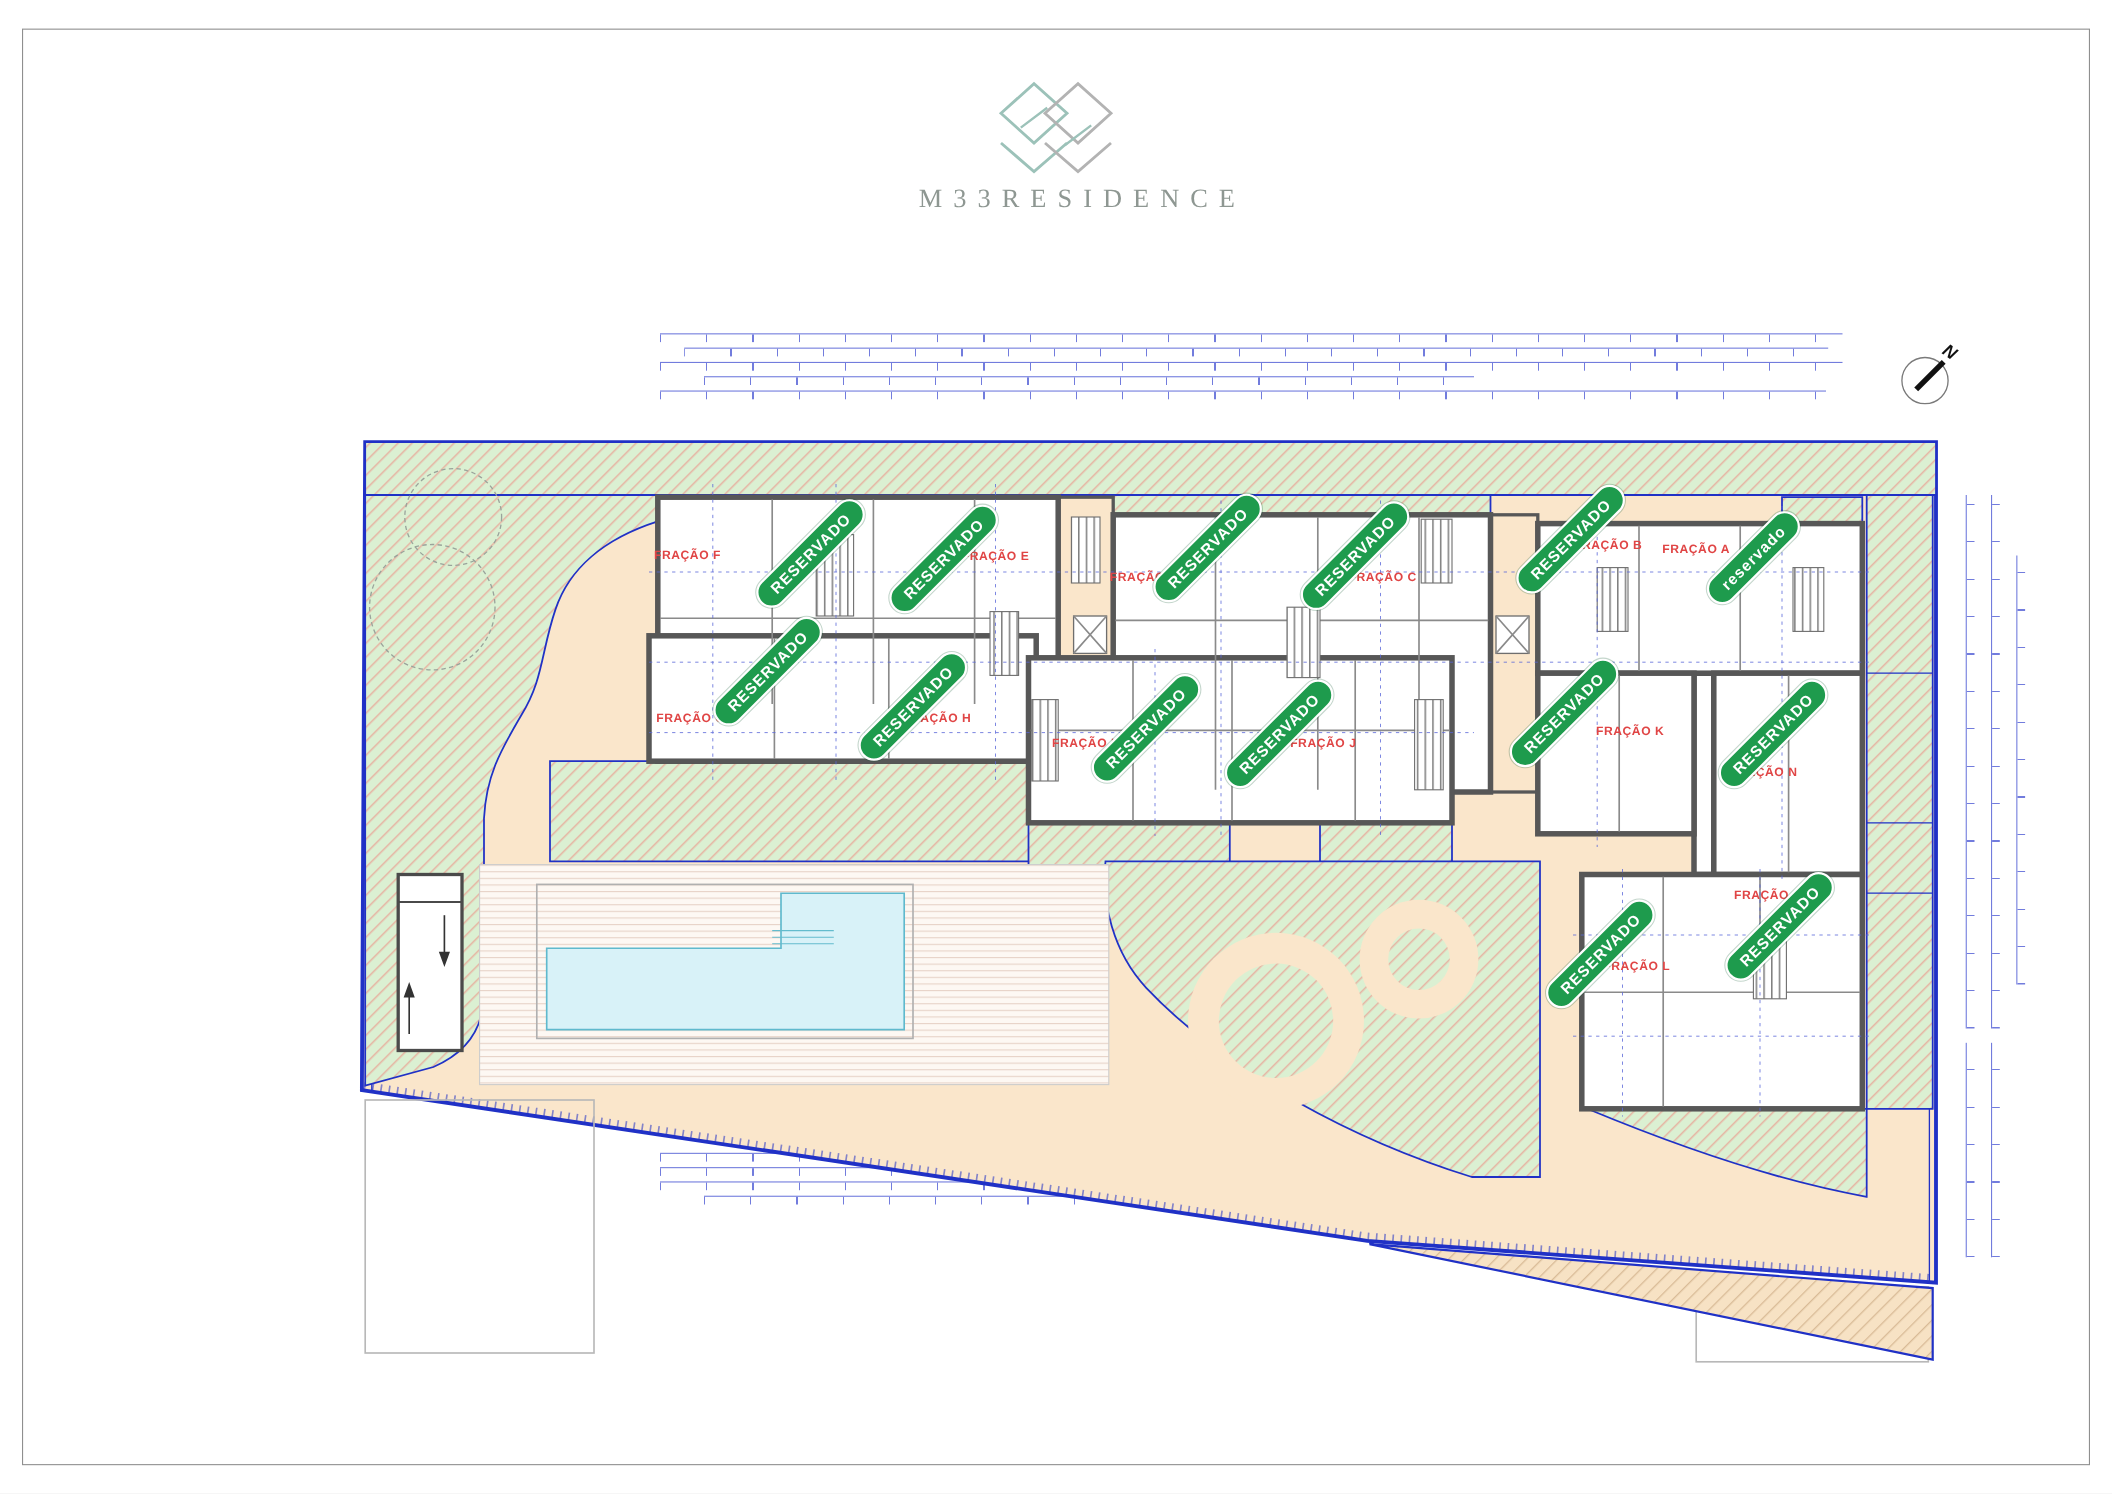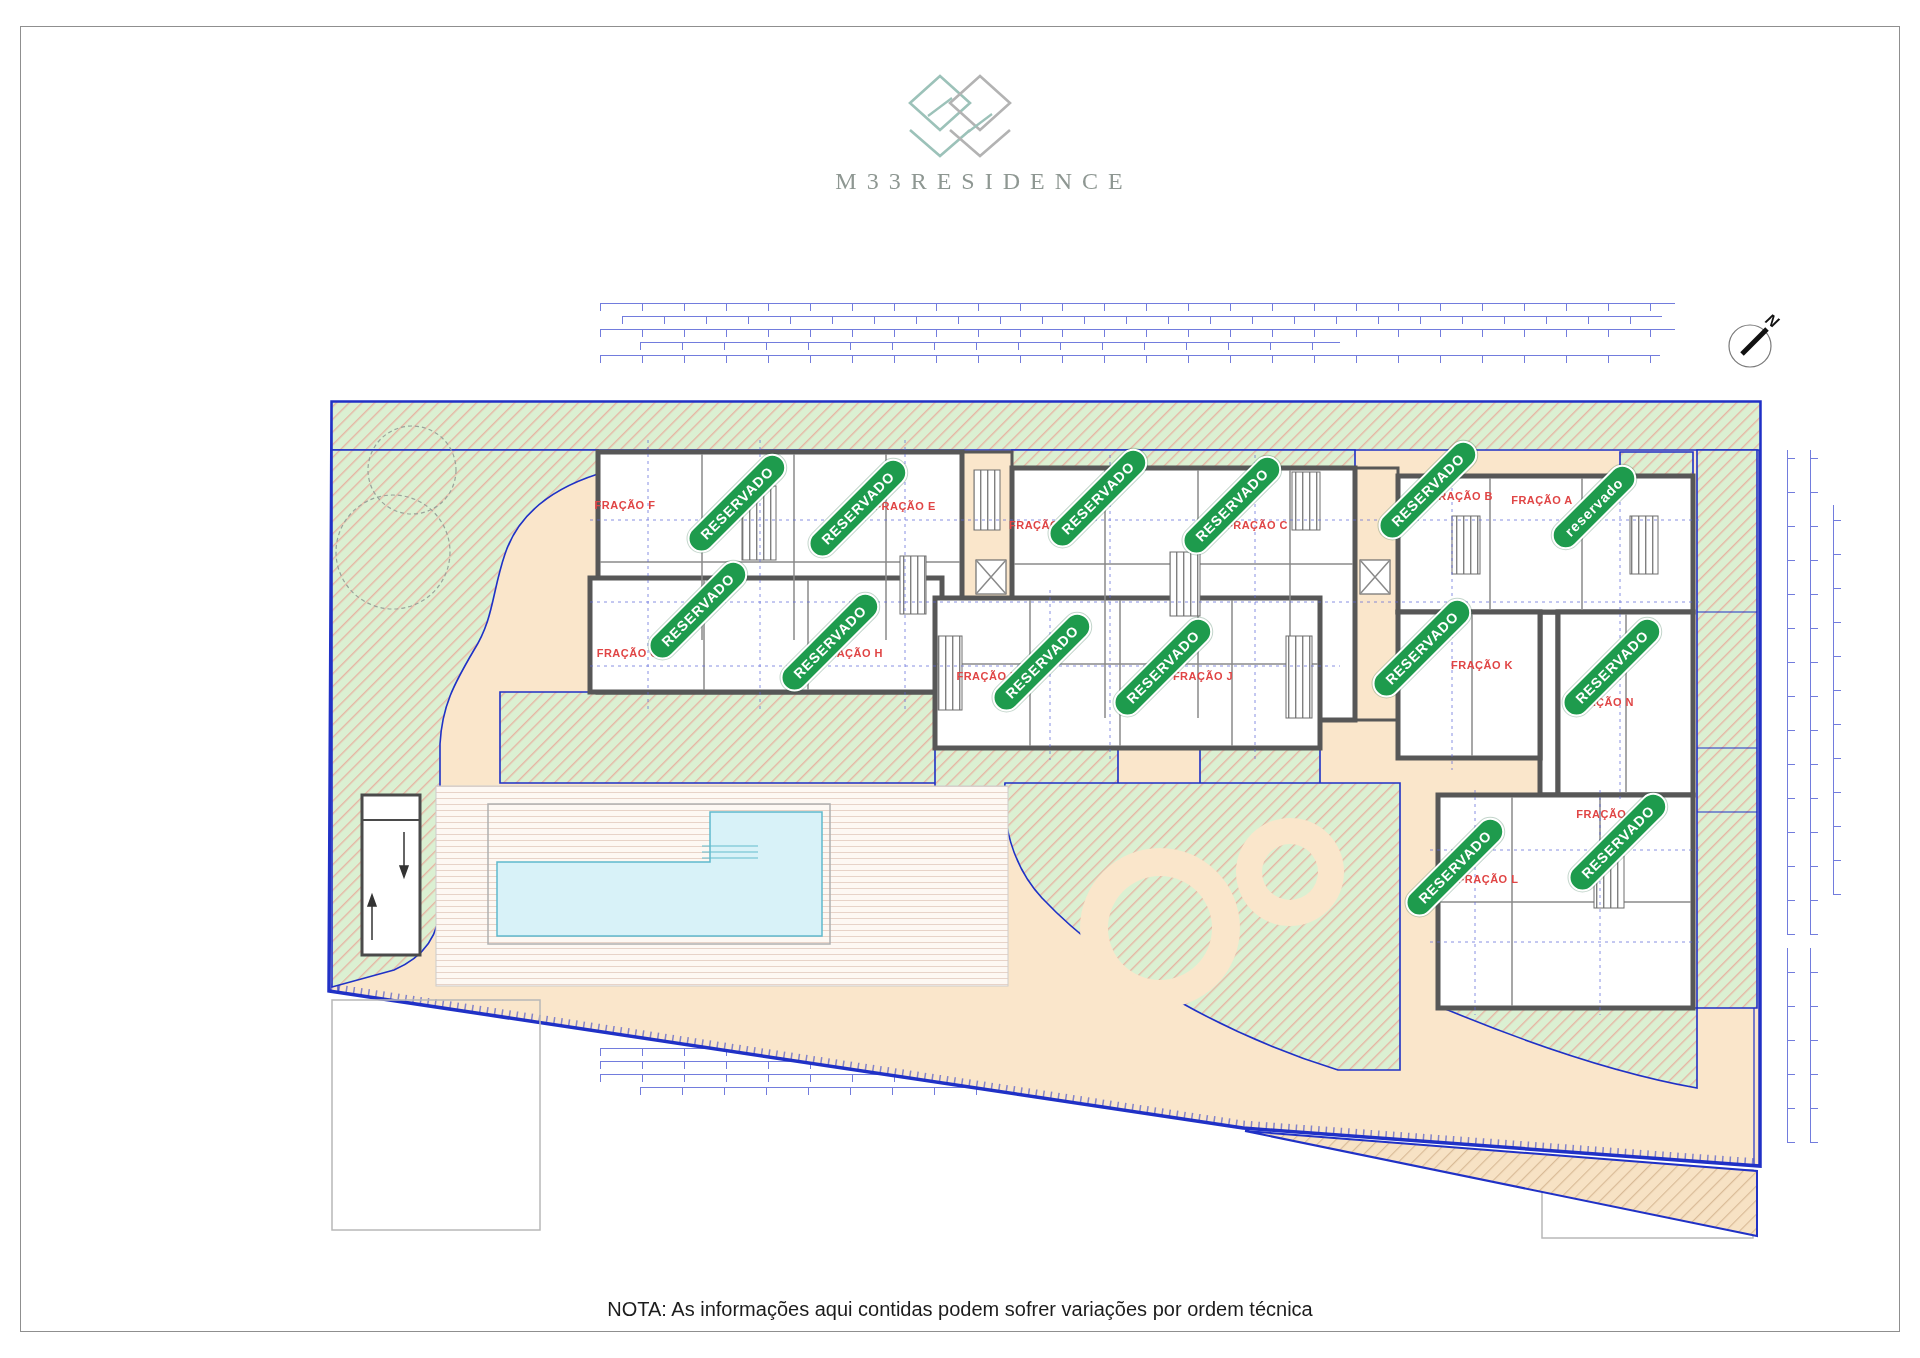--- a/index.html
+++ b/index.html
@@ -253,14 +253,13 @@
       <div class="badge" style="left: 698px; top: 610px;">RESERVADO</div>
       <div class="badge" style="left: 830px; top: 642px;">RESERVADO</div>
       <div class="badge" style="left: 1042px; top: 662px;">RESERVADO</div>
       <div class="badge" style="left: 1163px; top: 667px;">RESERVADO</div>
       <div class="badge" style="left: 1422px; top: 648px;">RESERVADO</div>
       <div class="badge" style="left: 1612px; top: 667px;">RESERVADO</div>
       <div class="badge" style="left: 1618px; top: 842px;">RESERVADO</div>
       <div class="badge" style="left: 1455px; top: 867px;">RESERVADO</div>
     </div>
 
-  <div class="note">NOTA: As informações aqui contidas podem sofrer variações por ordem técnica</div>
 </div>
 
 </body></html>

